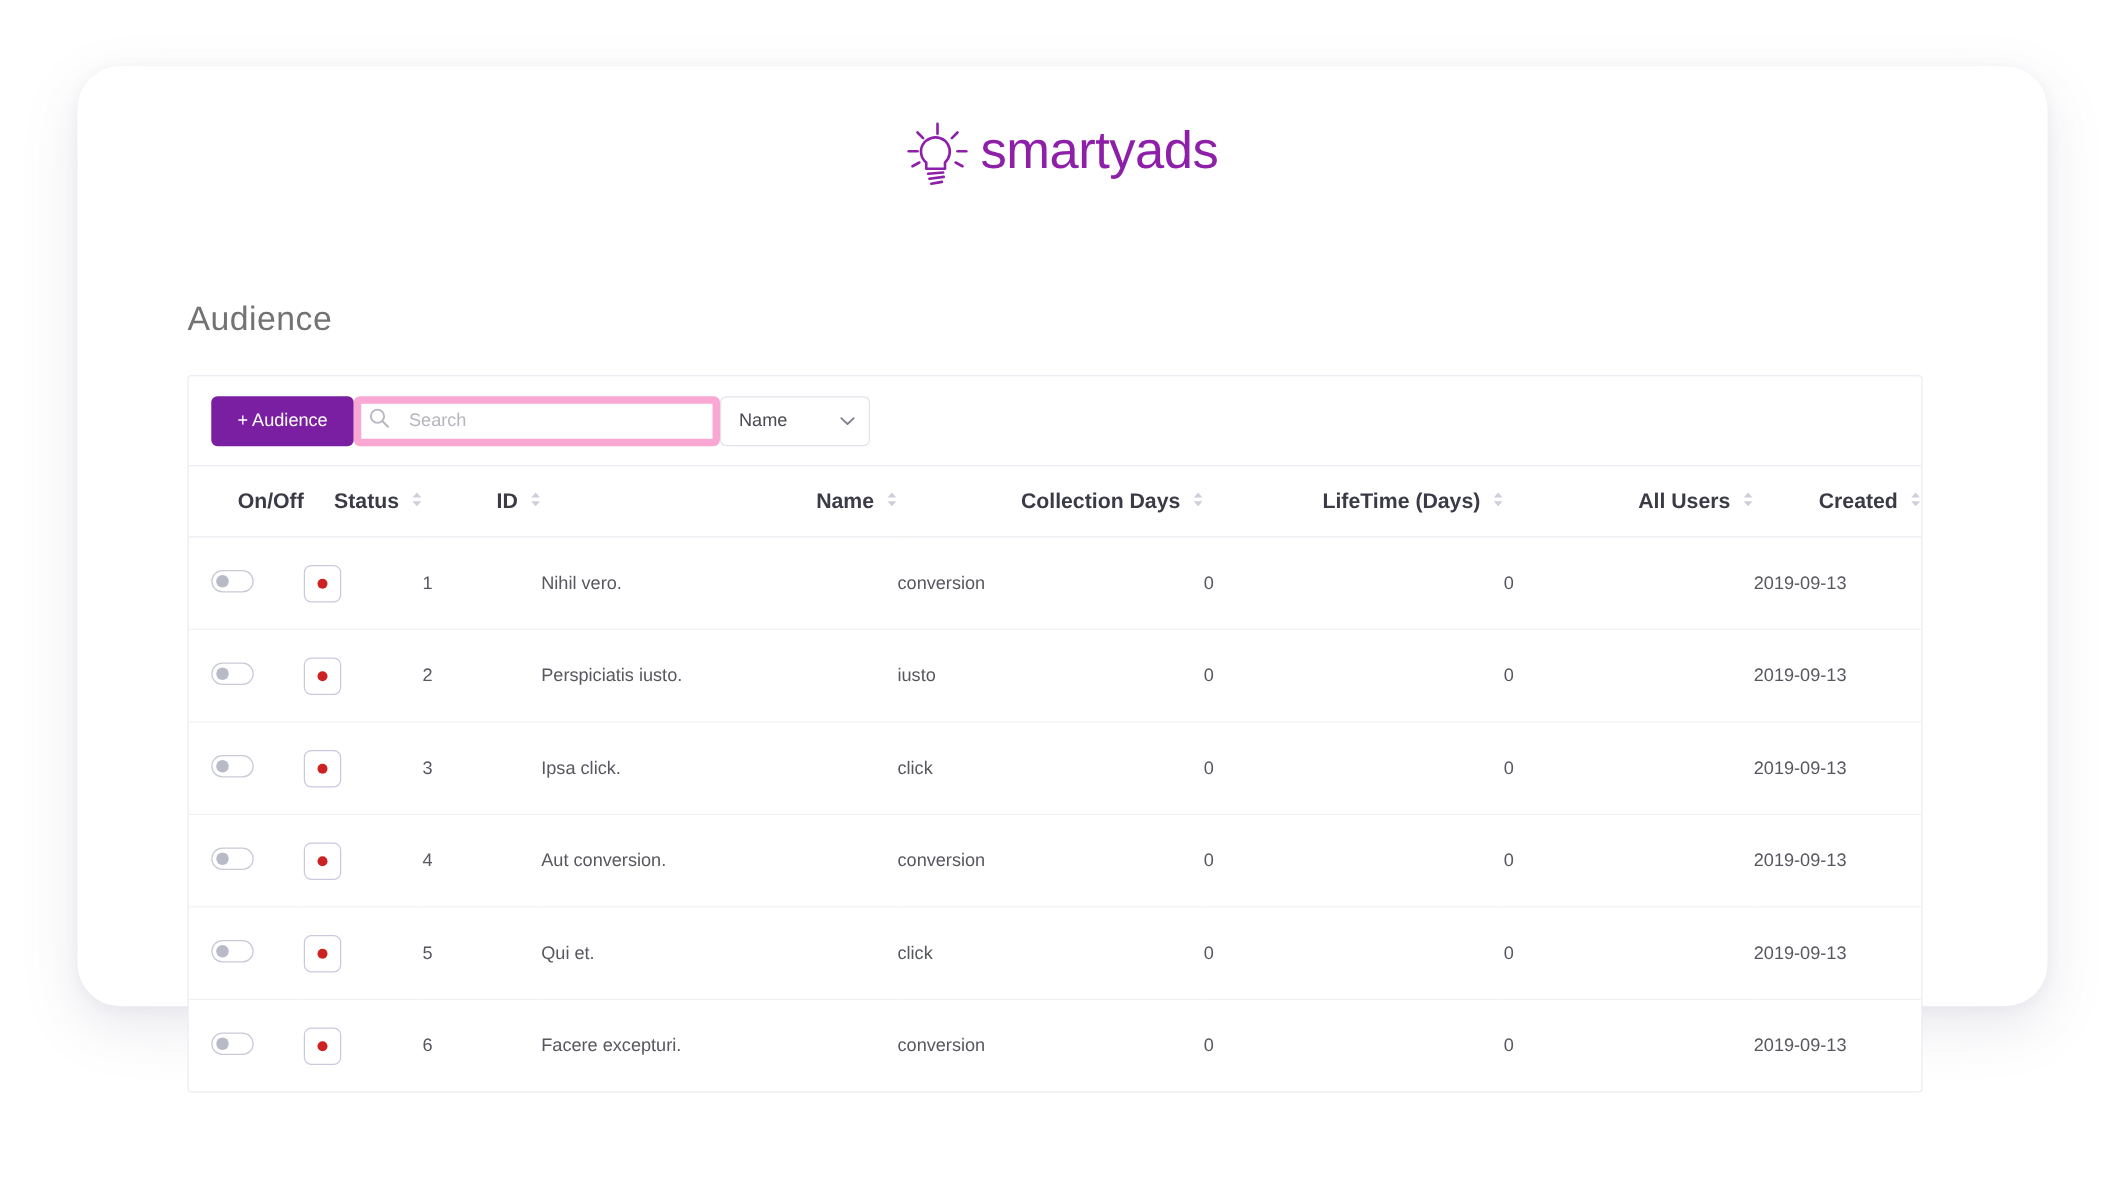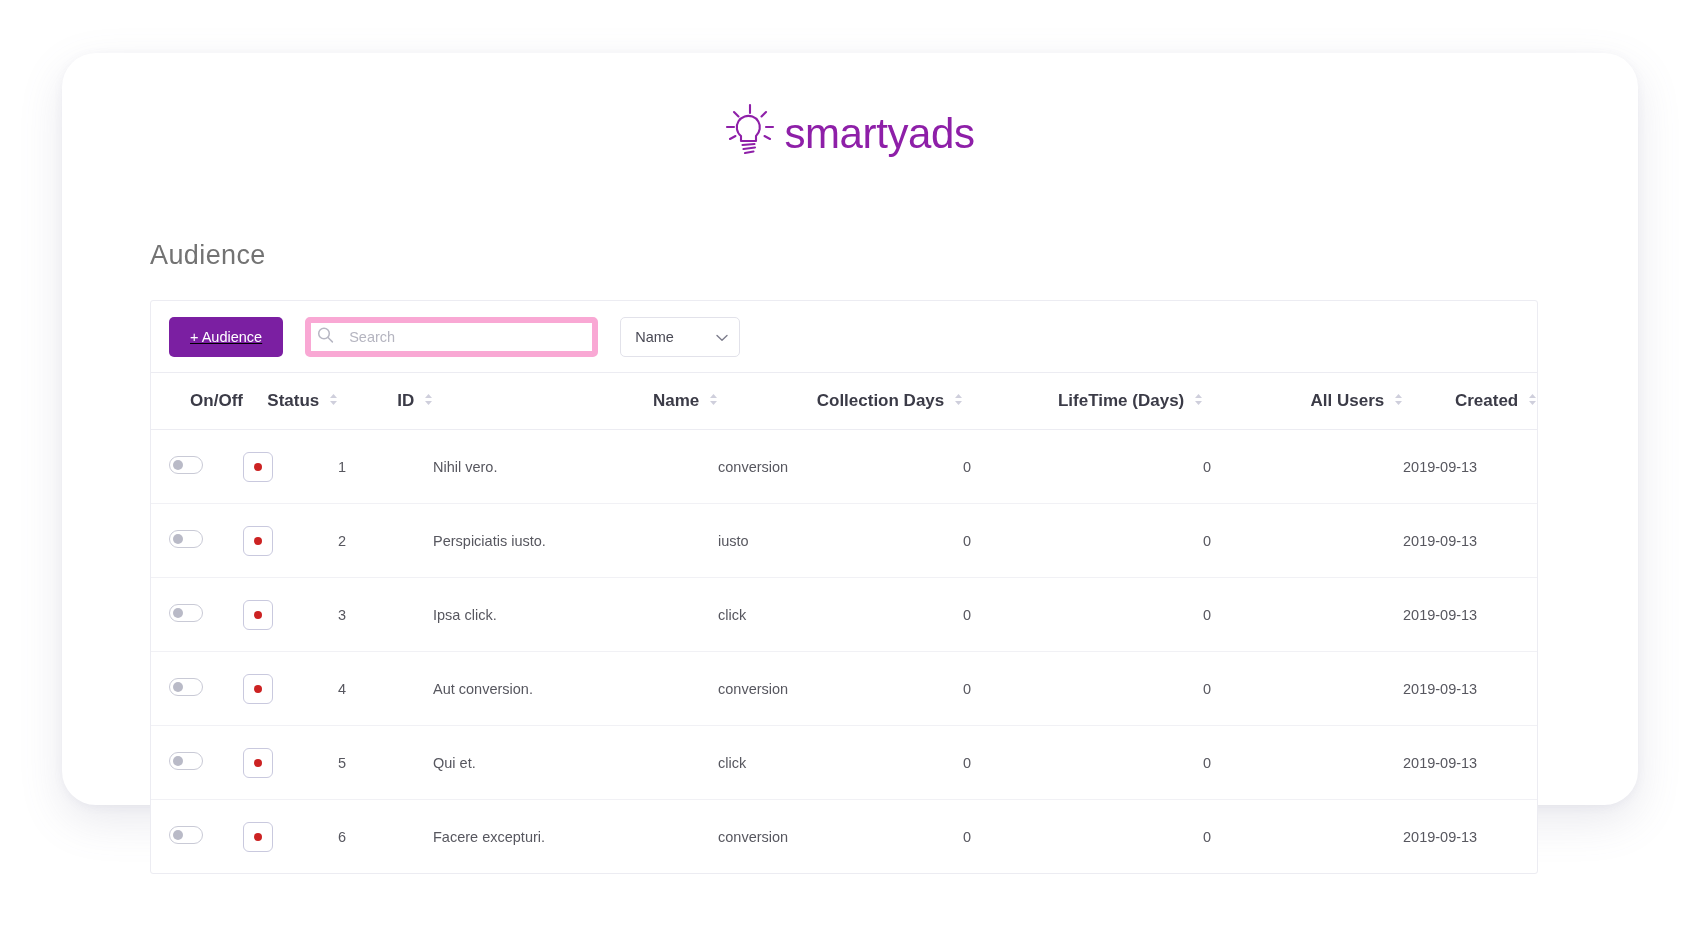--- a/index.html
+++ b/index.html
@@ -26,21 +26,21 @@
   }
 
   
   #brand {
     position: absolute;
     left: 0;
     top: 44px;
     width: 100%;
     height: 70px;
     display: flex;
-    align-items: center;
+    align-items: flex-start;
     justify-content: center;
     gap: 9px;
   }
   #brand .bulb-icon { display: block; }
   #brand .wordmark {
     font-size: 42px;
     color: #8e1fa8;
     letter-spacing: -0.4px;
     font-weight: 400;
     line-height: 1;
@@ -69,23 +69,22 @@
     border: 1px solid #ececf2;
     border-radius: 3px;
   }
 
   
   #toolbar {
     height: 72px;
     display: flex;
     align-items: center;
     padding: 0 18px;
-    gap: 22px;
+    gap: 0;
     border-bottom: 1px solid #ececf2;
-    text-decoration: underline;
   }
   #add-audience-button {
     background: #7b1fa2;
     color: #ffffff;
     border: none;
     border-radius: 5px;
     height: 40px;
     padding: 0 21px;
     font-size: 14.5px;
     font-family: "Liberation Sans", sans-serif;

